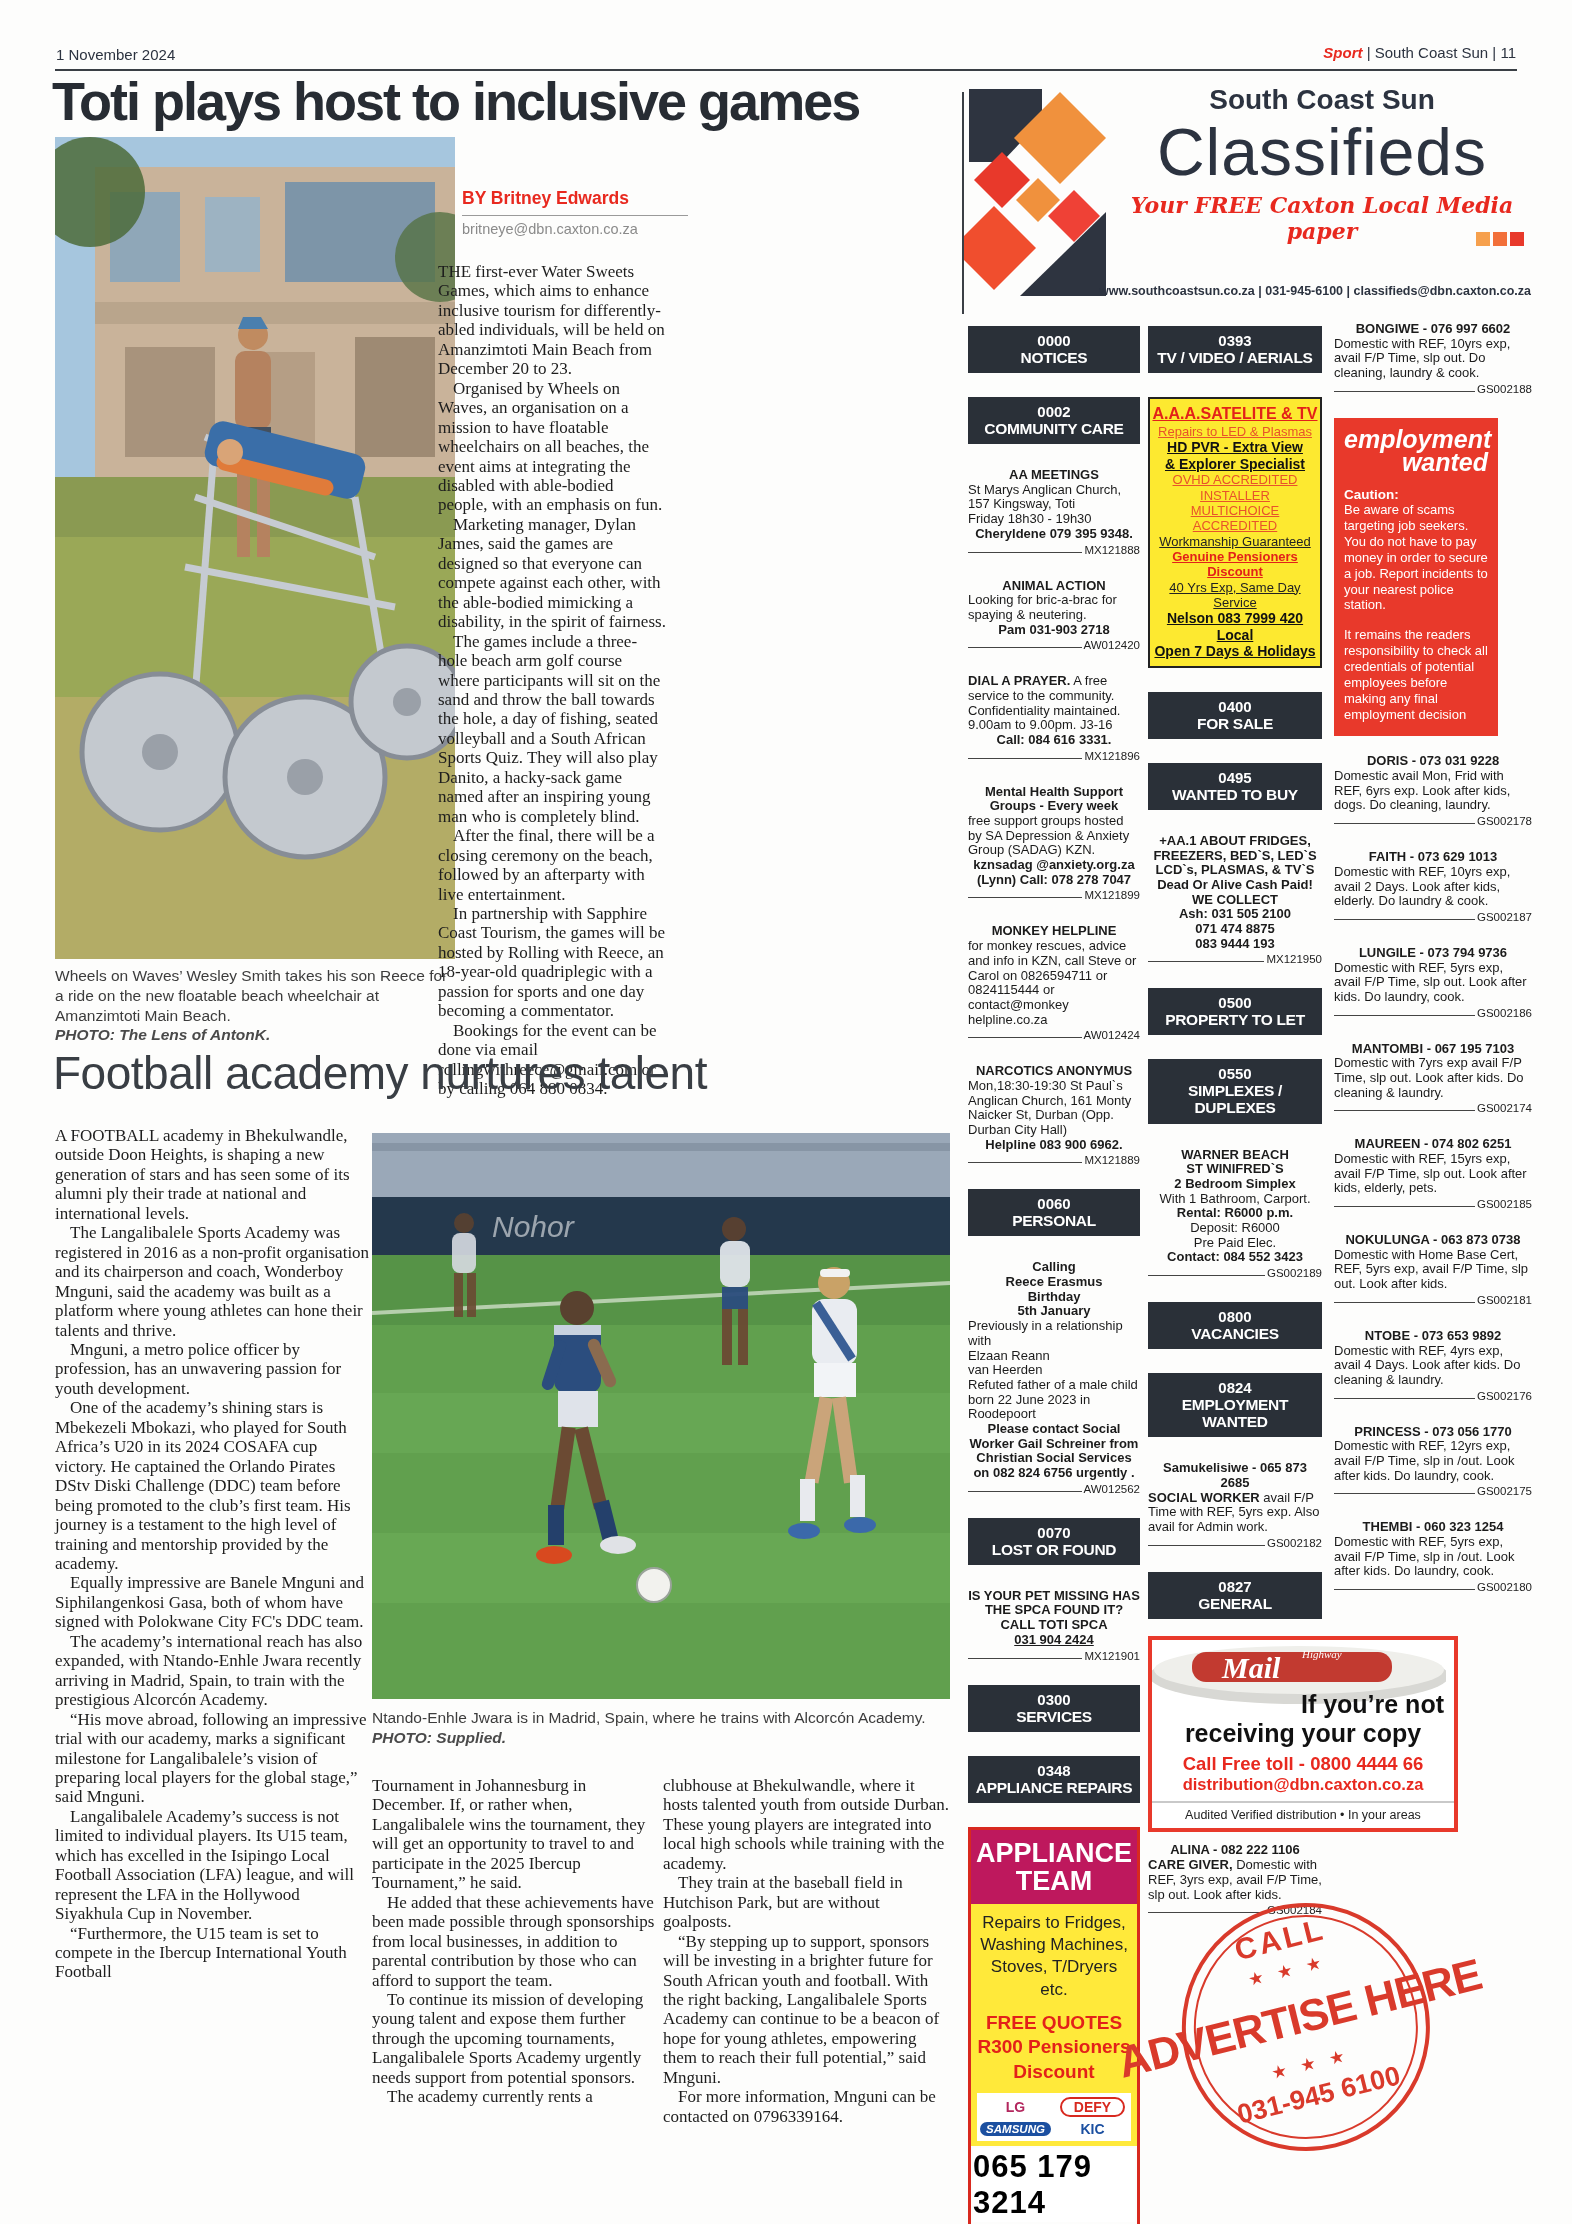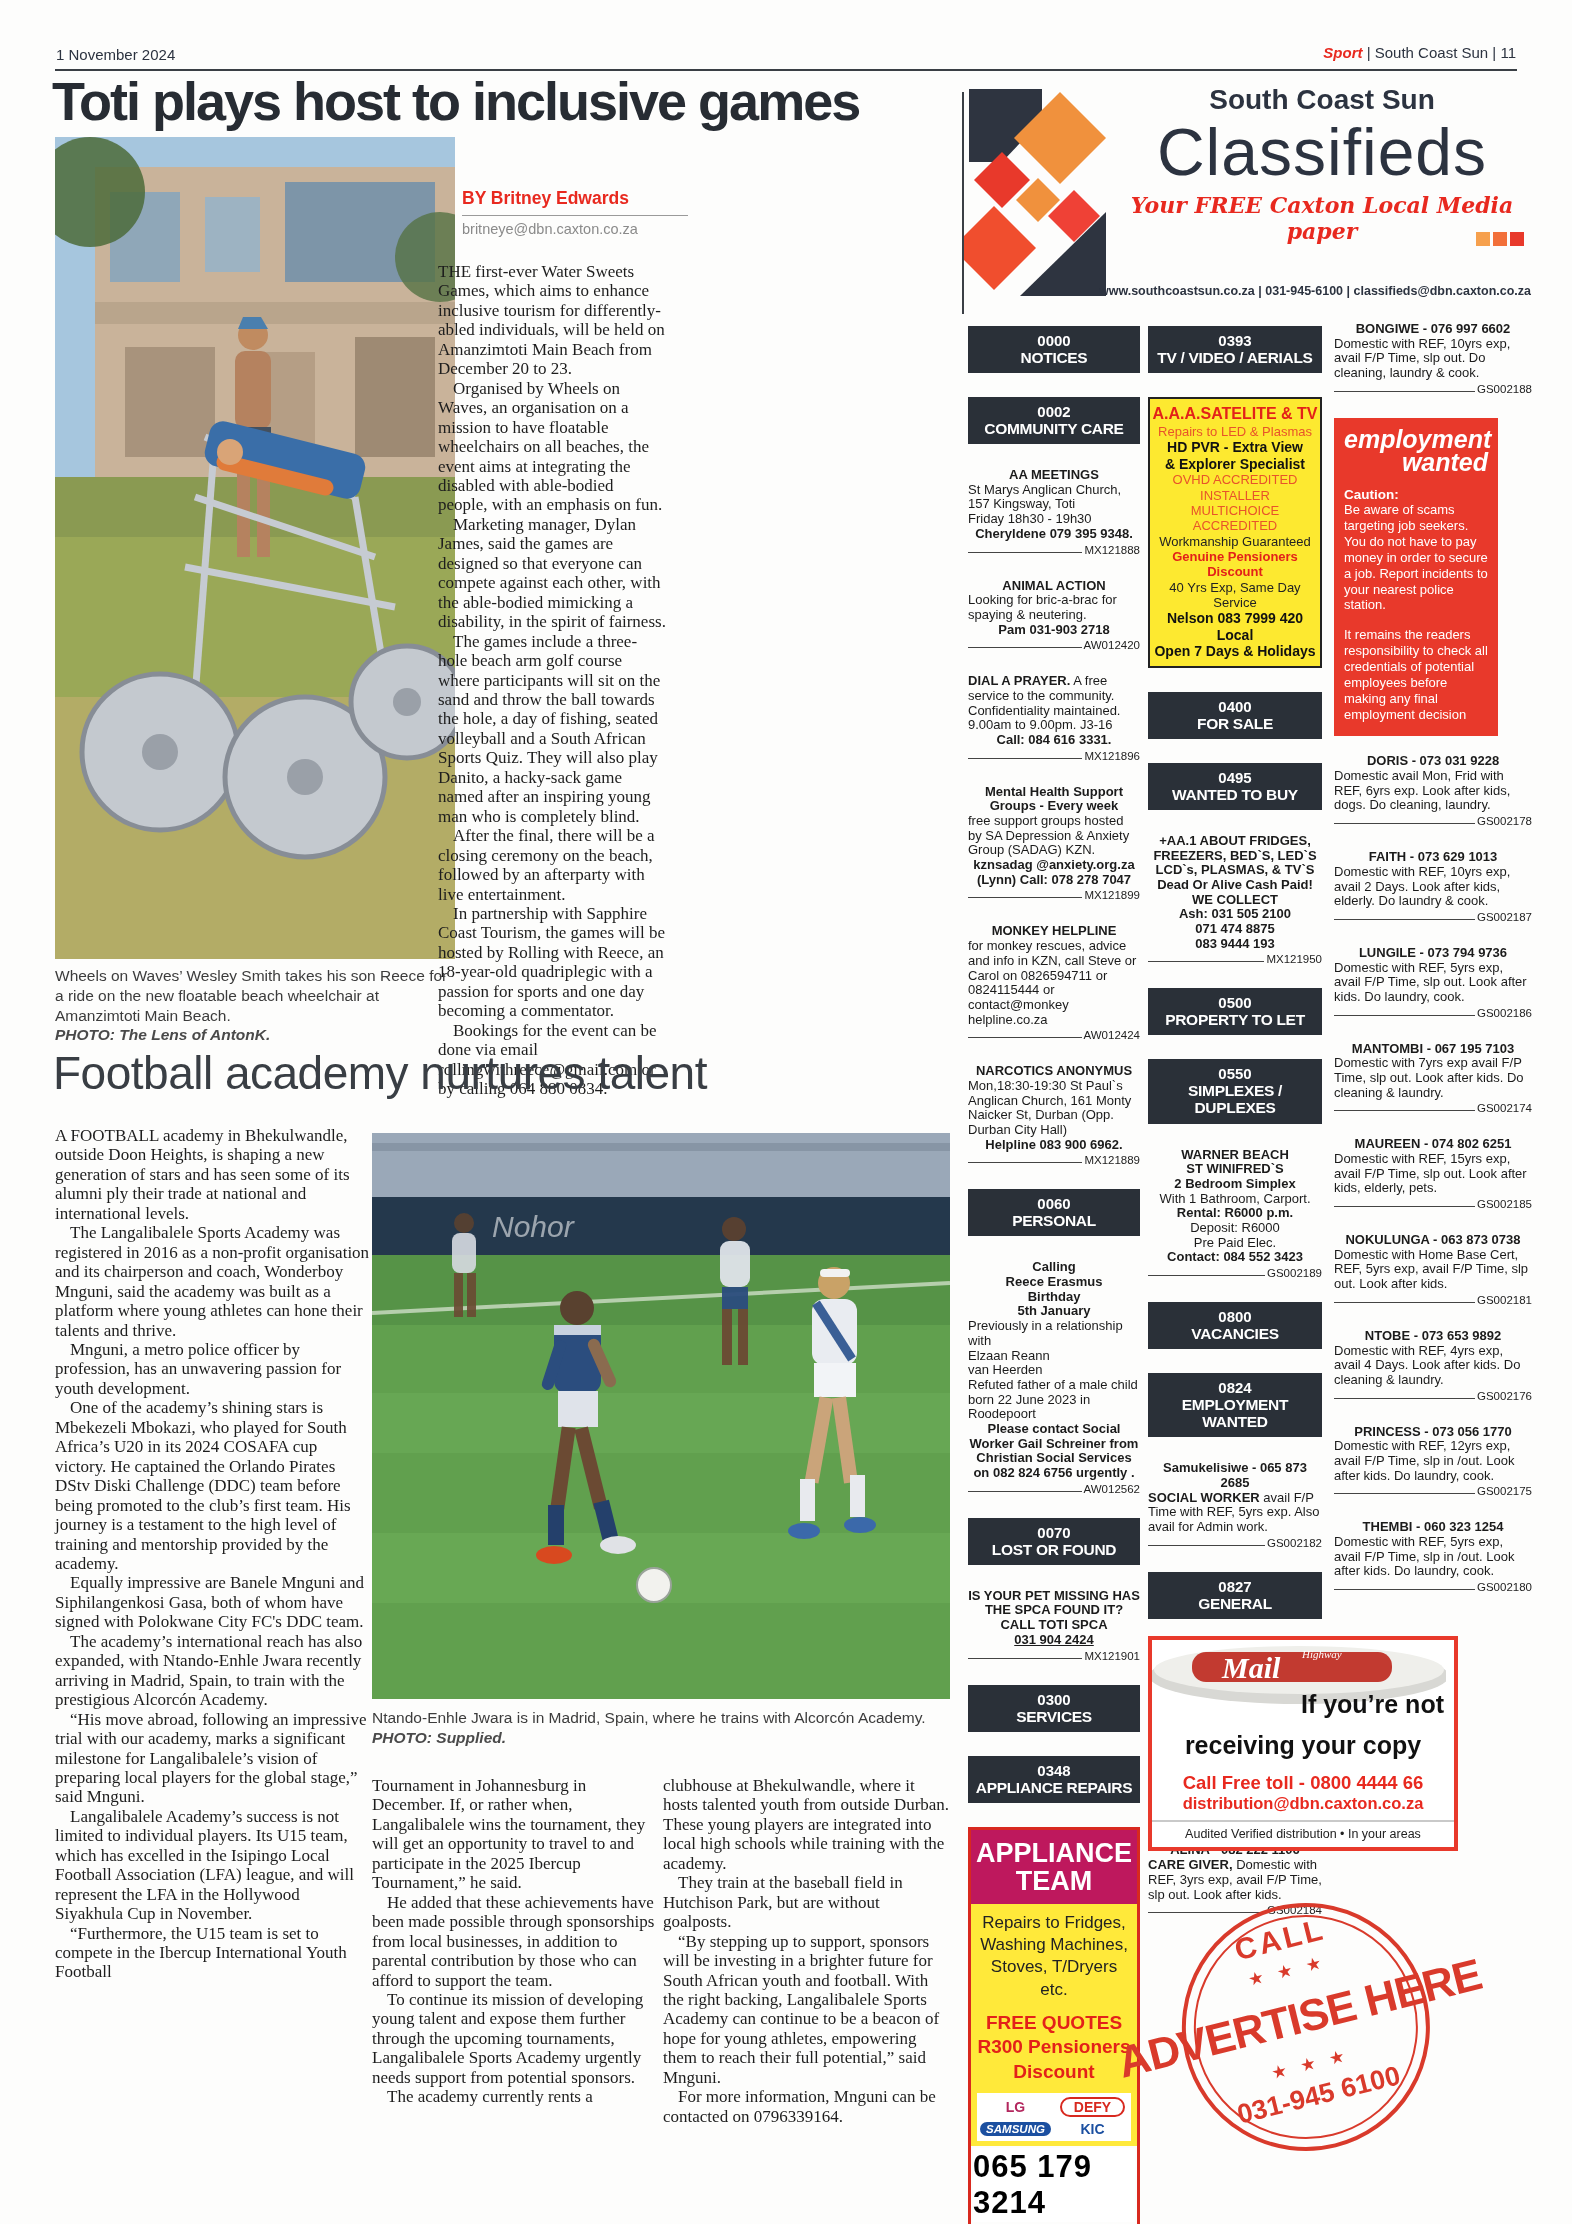--- a/index.html
+++ b/index.html
@@ -58,21 +58,21 @@
   .c-ad p{margin:0;}
   .l-h{font-weight:700;text-align:center;}
   .l-b{text-align:left;}
   .l-c{text-align:center;}
   .l-u{font-weight:700;text-align:center;text-decoration:underline;}
   .refline{display:flex;align-items:flex-end;margin-top:2px;}
   .refrule{flex:1;border-bottom:1px solid #444;margin-bottom:4px;}
   .refcode{font-size:11.5px;padding-left:2px;color:#222;}
   
   .sat{background:#fde930;border:2px solid #222;padding:6px 2px;text-align:center;margin:0 0 24px;}
-  .sat p{margin:0;line-height:1.18;}
+  .sat p{margin:0;line-height:1.18;text-decoration:underline;}
   .sat-t1{color:#e32119;font-weight:800;font-size:16px;}
   .sat-o{color:#e8542a;font-size:13px;}
   .sat-kb{color:#111;font-weight:700;font-size:14px;}
   .sat-k{color:#222;font-size:13px;}
   .sat-rb{color:#e32119;font-weight:700;font-size:13px;}
   
   .app{border:3px solid #d8291f;margin-top:6px;}
   .app-head{background:#be185d;color:#fff;font-weight:800;text-align:center;font-size:27px;
             line-height:1.05;padding:9px 2px;}
   .app-body{background:#ffe93a;text-align:center;padding:8px 4px 3px;}
@@ -90,21 +90,21 @@
   
   .notice{background:#e8392b;color:#fff;padding:10px 10px 14px;margin:0 34px 18px 0;}
   .notice-t{font-style:italic;font-weight:800;font-size:25px;text-align:right;line-height:0.95;margin:0;}
   .notice-caut{font-weight:700;margin:12px 0 0;font-size:13.5px;}
   .notice p.body{margin:0;font-size:13px;line-height:1.22;}
   .notice p.body2{margin:14px 0 0;font-size:13px;line-height:1.22;}
   
   .hw{position:absolute;left:186px;top:1556px;width:302px;border:4px solid #e8392b;background:#fff;}
   .hw-img{position:relative;height:66px;overflow:hidden;}
   .hw-line1{font-weight:800;font-size:25px;color:#111;text-align:right;margin:-16px 10px 0 0;position:relative;}
-  .hw-line2{font-weight:800;font-size:25px;color:#111;text-align:center;margin:12px;}
+  .hw-line2{font-weight:800;font-size:25px;color:#111;text-align:center;margin:0;}
   .hw-call{color:#e8291f;font-weight:800;font-size:18.5px;text-align:center;margin-top:5px;}
   .hw-mail{color:#e8291f;font-weight:800;font-size:16.5px;text-align:center;}
   .hw-aud{border-top:2px solid #c9c9c9;margin-top:7px;padding:5px 10px 6px;font-size:12.5px;text-align:center;color:#222;}
   
   .stamp{position:absolute;left:190px;top:1788px;width:300px;height:320px;transform:rotate(-14deg);
          color:#d93a2b;font-weight:800;}
   .ring1{position:absolute;left:30px;top:36px;width:240px;height:240px;border:4px solid #d93a2b;border-radius:50%;}
   .ring2{position:absolute;left:8px;top:8px;right:8px;bottom:8px;border:2px solid #d93a2b;border-radius:50%;}
   .stamp-call{position:absolute;left:0;top:52px;width:300px;text-align:center;font-size:30px;letter-spacing:3px;}
   .stamp-stars{position:absolute;left:0;top:92px;width:300px;text-align:center;font-size:15px;letter-spacing:6px;}

